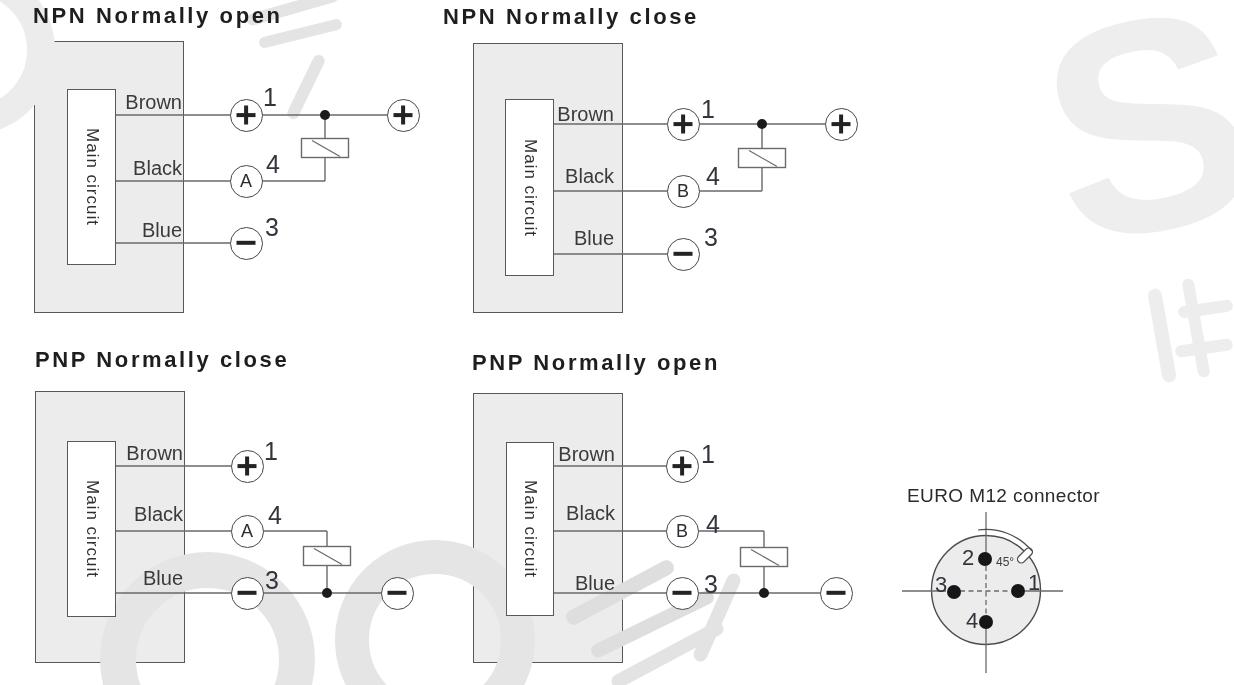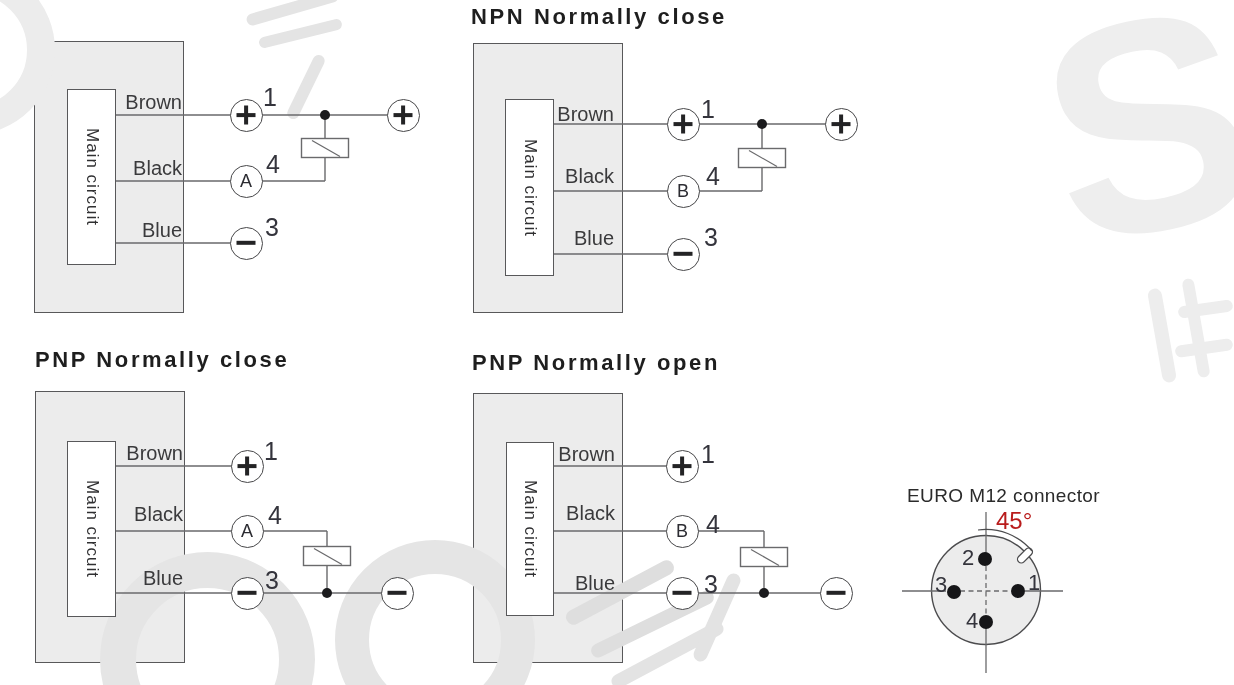--- a/index.html
+++ b/index.html
@@ -33,21 +33,21 @@
   .term .bar-h{position:absolute;left:50%;top:50%;width:19px;height:3.8px;
         transform:translate(-50%,-50%);background:#232325;}
   .term .bar-v{position:absolute;left:50%;top:50%;width:3.8px;height:19px;
         transform:translate(-50%,-50%);background:#232325;}
   .term.minus .bar-h{height:4.4px;}
   .term .letter{position:absolute;inset:0;display:flex;align-items:center;
         justify-content:center;font-size:18px;color:#2c2c32;}
   
   .m12-title{position:absolute;font-size:19px;color:#2b2b2b;letter-spacing:.4px;
         line-height:1.1;white-space:nowrap;}
-  .m12-angle{position:absolute;font-size:24px;color:#b91c1c;line-height:1.1;}
+  .m12-angle{position:absolute;font-size:12px;color:#404040;line-height:1.1;margin-top:48px;}
   .pin{position:absolute;width:14px;height:14px;border-radius:50%;background:#161618;}
   .pinlabel{position:absolute;font-size:22px;color:#34343c;line-height:24px;}
   svg.overlay{position:absolute;left:0;top:0;pointer-events:none;}
   .wire{stroke:#6a6a6c;stroke-width:1.4;fill:none;}
   .thin{stroke-width:1.2;}
   .relay{fill:#ffffff;stroke:#6a6a6c;stroke-width:1.4;}
   .dot{fill:#1b1b1d;stroke:none;}
   .m12body{fill:#ececec;stroke:#4c4c4e;stroke-width:1.4;}
   .cross{stroke:#6a6a6c;stroke-width:1.3;fill:none;}
   .dashed{stroke:#6a6a6c;stroke-width:1.3;fill:none;stroke-dasharray:5 3.5;}
@@ -120,20 +120,21 @@
     </g>
     <g>
       <circle class="m12body" cx="986" cy="590" r="54.5"></circle>
       <path class="cross" d="M986 512 V553 M986 628 V673 M902 591 H946 M1025 591 H1063"></path>
       <path class="dashed" d="M986 566 V616 M960 591 H1011"></path>
       <rect class="keyway" x="1016" y="551.75" width="18" height="7.5" rx="3.75" transform="rotate(-45 1025 555.5)"></rect>
       <path class="arc" d="M978 530 A60 60 0 0 1 1032 551"></path>
     </g>
   </svg>
 
+  <div class="d-title" style="left:33px;top:4px">NPN Normally open</div>
   <div class="wlab" style="left:118px;top:91px">Brown</div>
   <div class="wlab" style="left:118px;top:157px">Black</div>
   <div class="wlab" style="left:118px;top:219px">Blue</div>
   <div class="pnum" style="left:263px;top:84px">1</div>
   <div class="pnum" style="left:266px;top:151px">4</div>
   <div class="pnum" style="left:265px;top:214px">3</div>
   <div class="term" style="left:229.5px;top:98.5px">
     <span class="bar-h"></span>
       <span class="bar-v"></span>
   </div>
@@ -141,21 +142,21 @@
     <span class="letter">A</span>
   </div>
   <div class="term minus" style="left:229.5px;top:226.5px">
     <span class="bar-h"></span>
   </div>
   <div class="term" style="left:386.5px;top:98.5px">
     <span class="bar-h"></span>
       <span class="bar-v"></span>
   </div>
 
-  <div class="d-title" style="left:471px;top:5px">NPN Normally close</div>
+  <div class="d-title" style="left:443px;top:5px">NPN Normally close</div>
   <div class="wlab" style="left:550px;top:103px">Brown</div>
   <div class="wlab" style="left:550px;top:165px">Black</div>
   <div class="wlab" style="left:550px;top:227px">Blue</div>
   <div class="pnum" style="left:701px;top:96px">1</div>
   <div class="pnum" style="left:706px;top:163px">4</div>
   <div class="pnum" style="left:704px;top:224px">3</div>
   <div class="term" style="left:666.5px;top:107.5px">
     <span class="bar-h"></span>
       <span class="bar-v"></span>
   </div>

